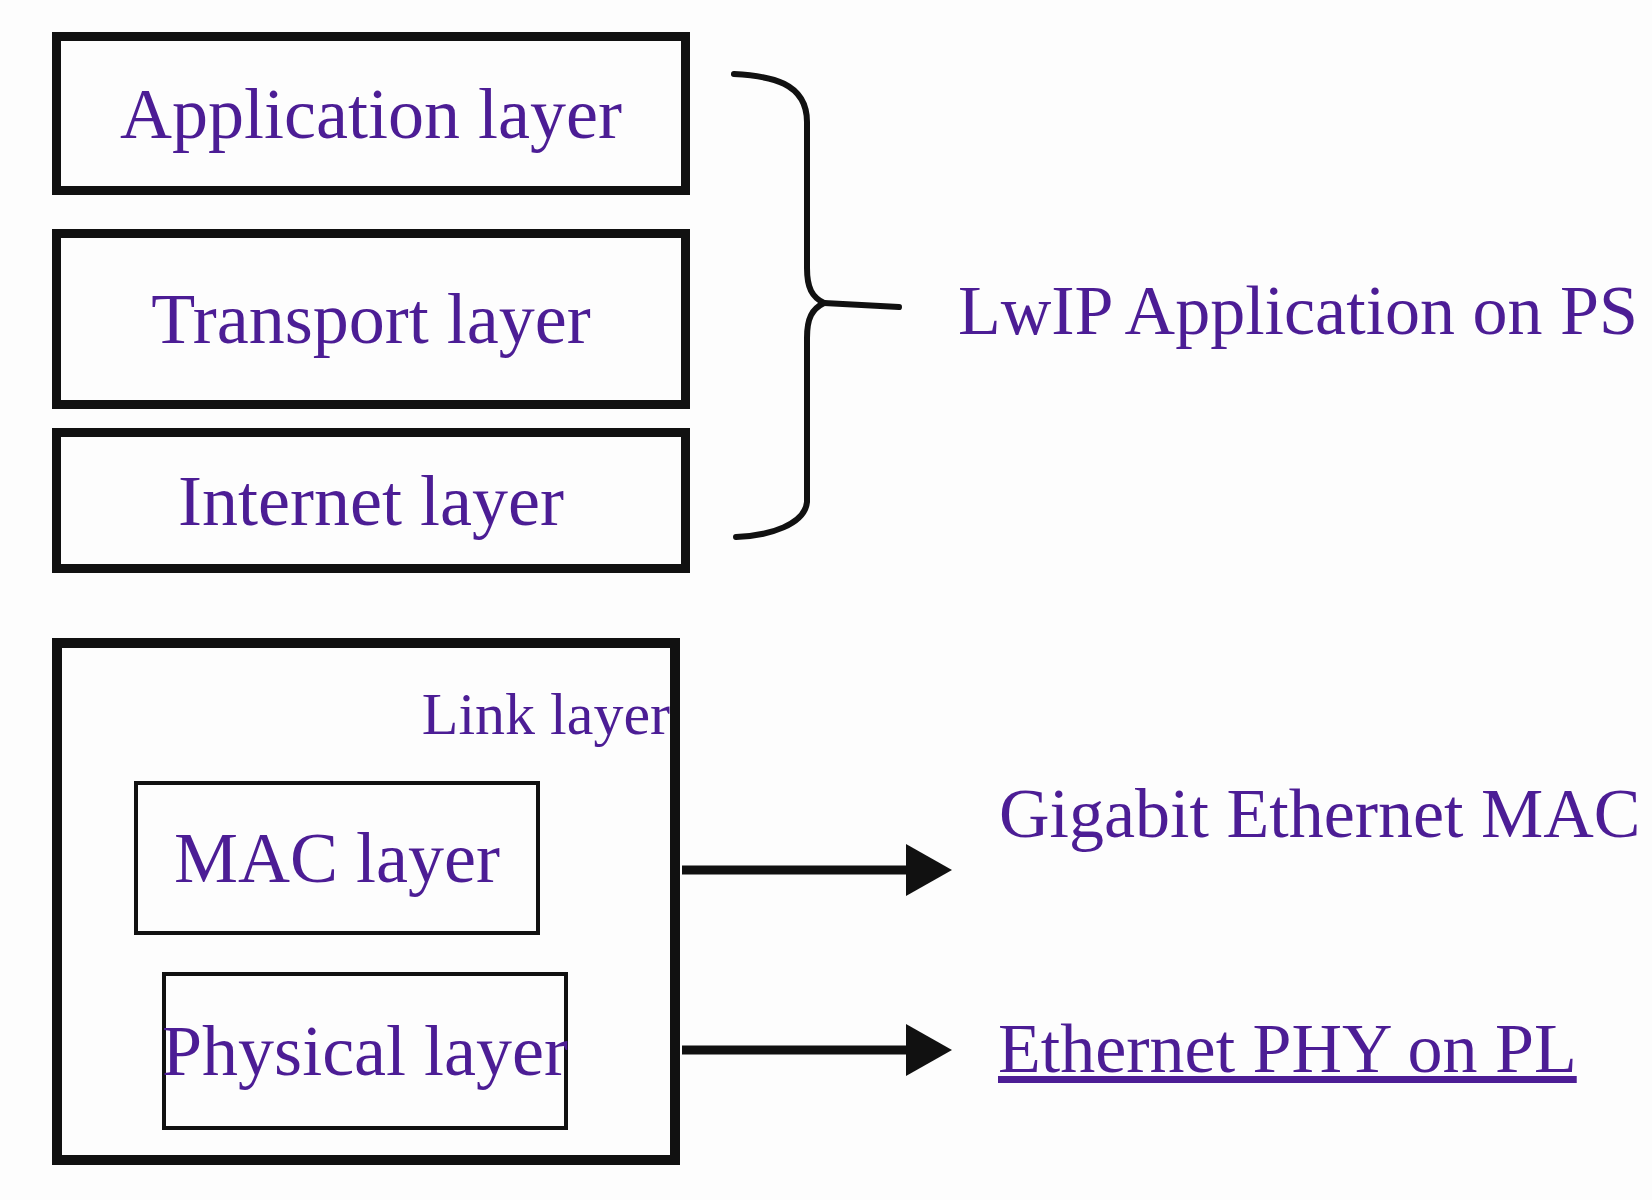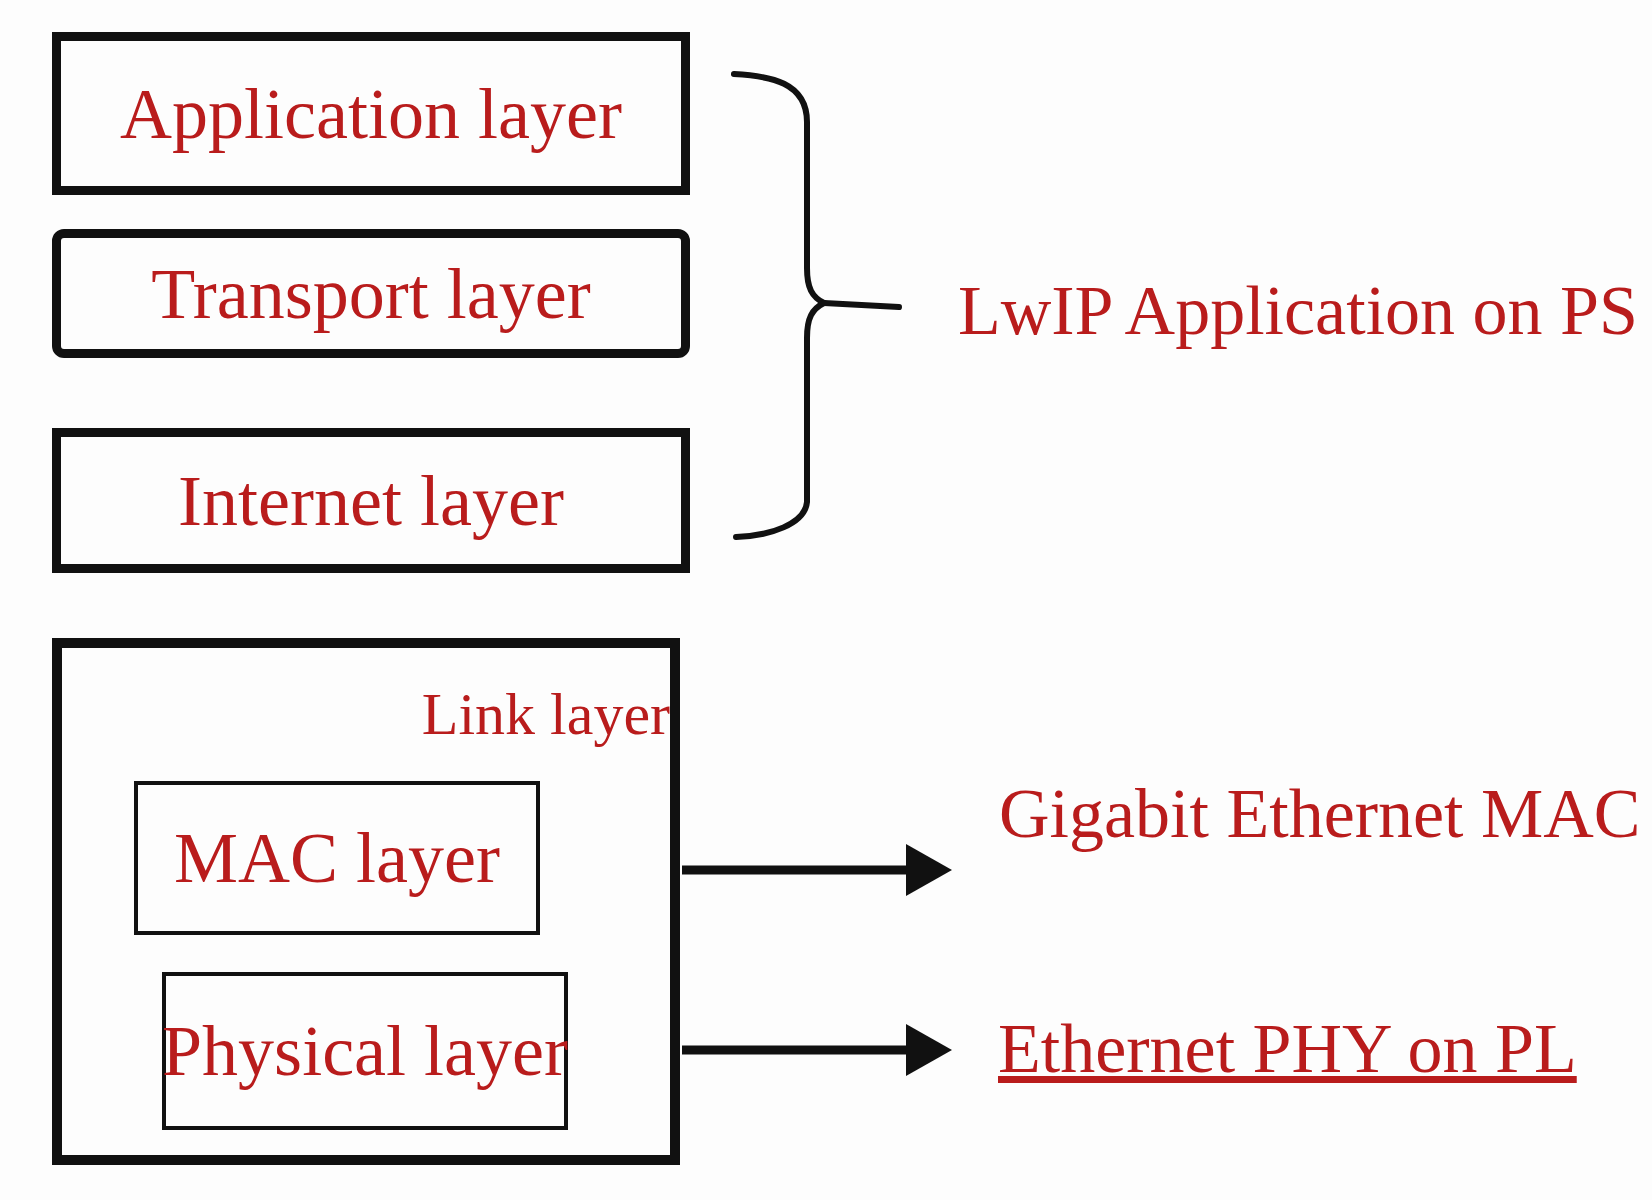--- a/index.html
+++ b/index.html
@@ -6,21 +6,21 @@
     margin: 0;
     padding: 0;
     background: #ffffff;
   }
   .canvas {
     position: relative;
     width: 1652px;
     height: 1200px;
     background: #fdfdfd;
     font-family: "Liberation Serif", "DejaVu Serif", serif;
-    color: #b91c1c;
+    color: #4c1d95;
     overflow: hidden;
   }
   .box {
     position: absolute;
     background: #fdfdfd;
     display: flex;
     align-items: center;
     justify-content: center;
     box-sizing: border-box;
   }
@@ -85,21 +85,21 @@
 </style>
 </head>
 <body>
 
 <div class="canvas">
 
   <div class="box stack-box" style="top:32px; height:163px;">
     <span class="stack-label">Application layer</span>
   </div>
 
-  <div class="box stack-box" style="top:229px; height:129px;border-radius:12px;">
+  <div class="box stack-box" style="top:229px; height:180px;">
     <span class="stack-label">Transport layer</span>
   </div>
 
   <div class="box stack-box" style="top:428px; height:145px;">
     <span class="stack-label">Internet layer</span>
   </div>
 
   <div class="link-box">
     <div class="link-label">Link layer</div>
 

